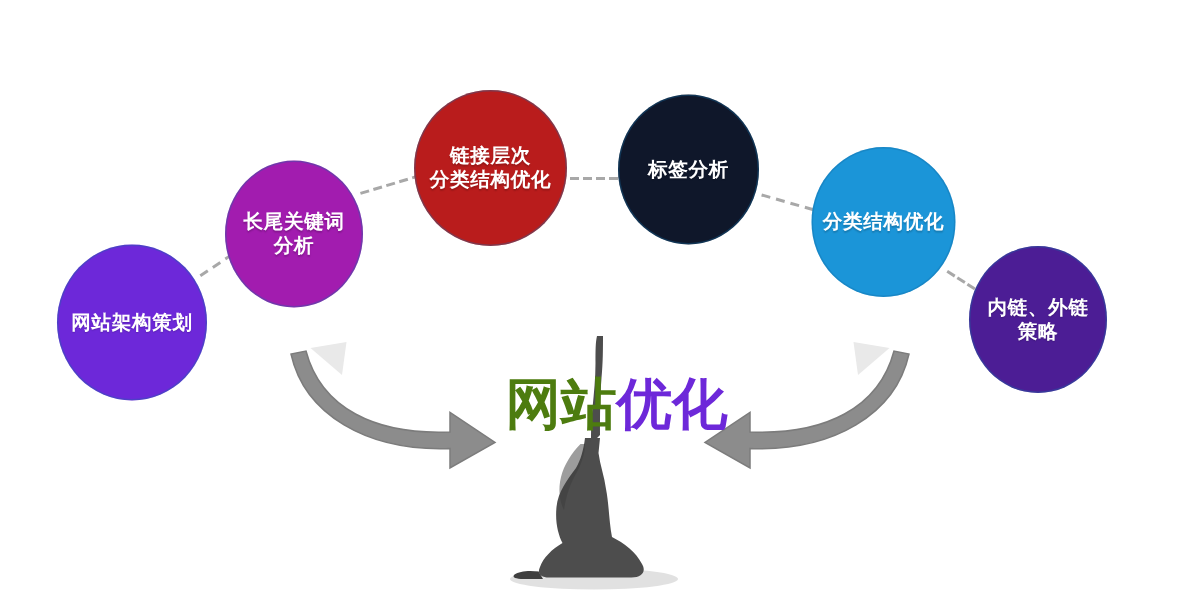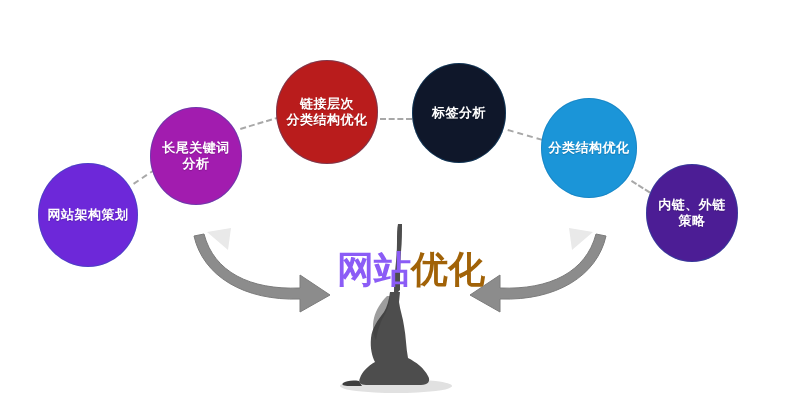--- a/index.html
+++ b/index.html
@@ -45,22 +45,22 @@
     transform-origin: 0 0;
     opacity: 0.85;
   }
   .center-text {
     position: absolute;
     white-space: nowrap;
     font-weight: bold;
     line-height: 1;
     font-family: "DejaVu Sans", "Liberation Sans", sans-serif;
   }
-  .ct-dark { color: #8b5cf6; }
-  .ct-red  { color: #a16207; }
+  .ct-dark { color: #4d7c0f; }
+  .ct-red  { color: #6d28d9; }
   svg.layer {
     position: absolute;
     left: 0;
     top: 0;
     width: 800px;
     height: 408px;
     overflow: visible;
   }
 </style>
 </head>

